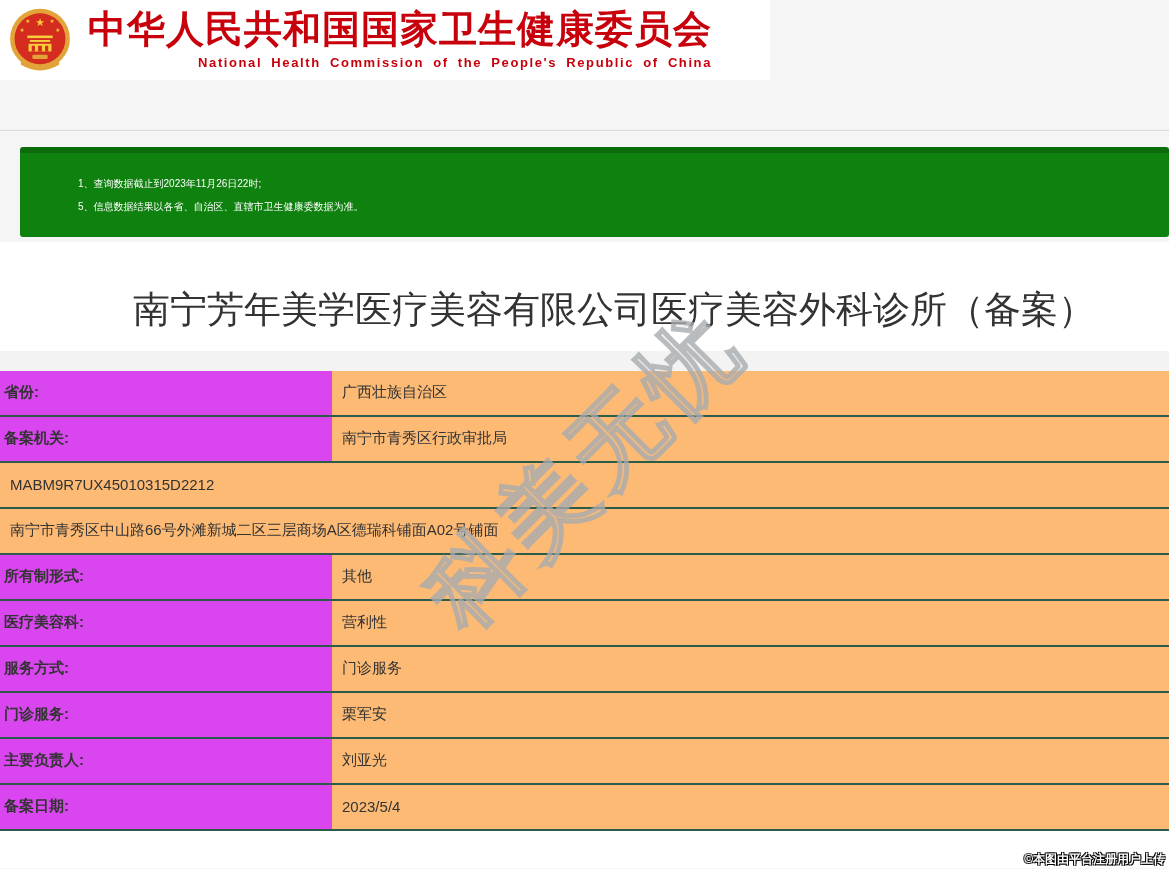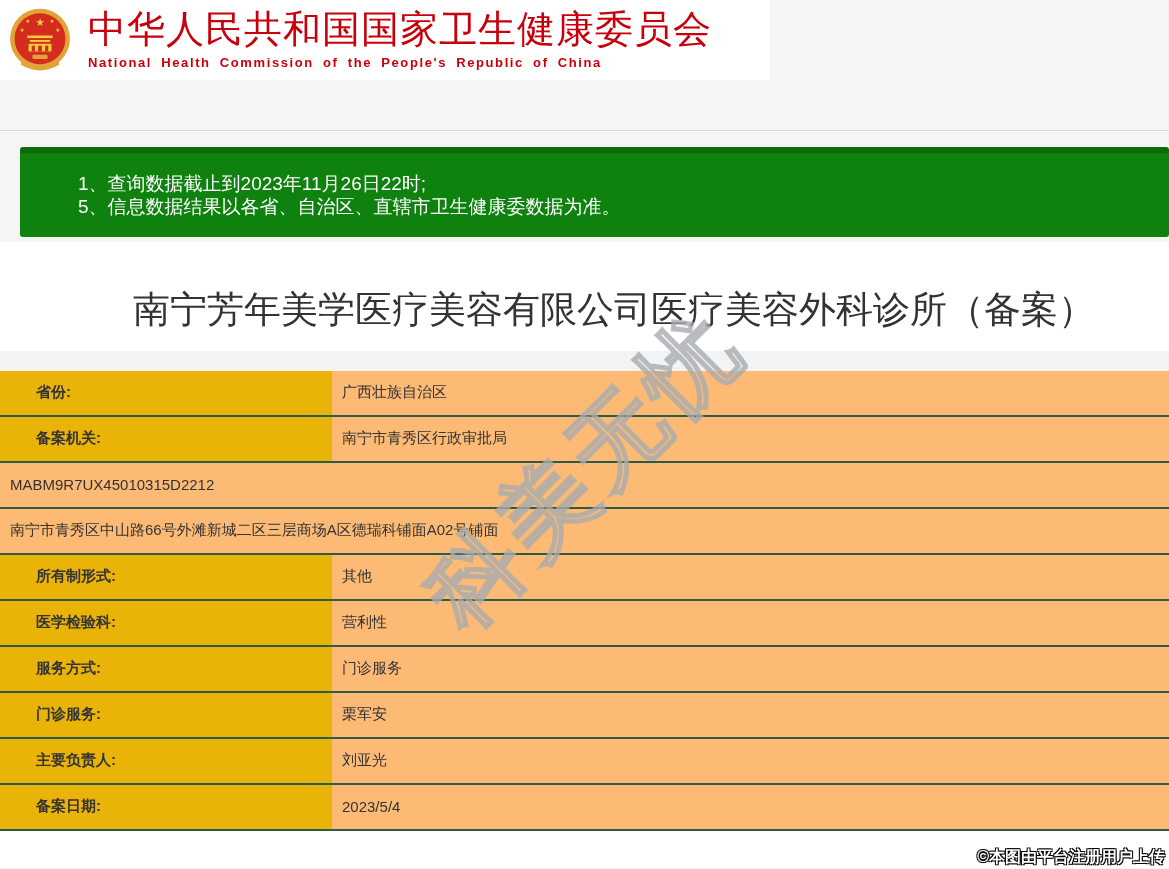--- a/index.html
+++ b/index.html
@@ -8,73 +8,73 @@
     font-family:"Liberation Sans","DejaVu Sans",sans-serif;
     background:#f4f5f4; overflow:hidden; position:relative;
   }
   .page { width:1169px; height:869px; position:relative; overflow:hidden; background:#f4f5f4; }
 
   
   .header-band { height:80px; background:#f4f5f4; }
   .header-card { width:770px; height:80px; background:#ffffff; display:flex; align-items:center; }
   .emblem { width:64px; height:70px; margin-left:8px; flex:0 0 auto; }
   .header-titles { margin-left:16px; }
-  .header-title-cn { font-size:38px; font-weight:normal; color:#c7000b; letter-spacing:1px; line-height:1.05; white-space:nowrap; }
-  .header-title-en { font-size:13px; font-weight:bold; color:#c7000b; letter-spacing:1.6px; word-spacing:4px; margin-top:5px; white-space:nowrap; }
+  .header-title-cn { font-size:38px; font-weight:bold; color:#c7000b; letter-spacing:1px; line-height:1.05; white-space:nowrap; }
+  .header-title-en { font-size:13px; font-weight:bold; color:#c7000b; letter-spacing:1.6px; word-spacing:4px; margin-top:5px; white-space:nowrap;text-align:right; }
 
   
   .gray-gap { height:50px; background:#f4f5f4; }
   .rule { height:2px; border-top:1px solid #d8d8d8; border-bottom:1px solid #fbfbfb; background:transparent; }
   .pre-notice-gap { height:15px; background:#f4f5f4; }
 
   
   .notice {
     margin-left:20px; width:1149px; height:90px;
     background:#0e810e; border-top:6px solid #0b6c0b; border-radius:3px;
     display:flex; flex-direction:column; justify-content:center;
-    padding-left:58px; color:#ffffff; font-size:19px; line-height:23px;
+    padding-left:58px; color:#ffffff; font-size:10px; line-height:23px;
   }
   .notice-line { white-space:nowrap; }
 
   
   .content { background:#ffffff; min-height:626px; }
   .spacer-above-title { height:5px; background:#f4f5f4; }
   .record-title {
     padding:47px 0 0 133px; font-size:37px; color:#333333; font-weight:400;
     white-space:nowrap; line-height:1.15;
   }
   .table-top-band { height:20px; background:#f2f3f2; margin-top:19px; }
 
   
   .record-table { width:100%; }
   .record-row { display:flex; height:46px; border-bottom:2px solid #2a5c49; }
   .record-label {
-    width:332px; flex:0 0 332px; background:#eab308;
-    display:flex; align-items:center; padding-left:36px;
+    width:332px; flex:0 0 332px; background:#d946ef;
+    display:flex; align-items:center; padding-left:4px;
     font-size:15px; font-weight:bold; color:#333333;
   }
   .record-value {
     flex:1; background:#fdba74; display:flex; align-items:center;
     padding-left:10px; font-size:15px; color:#333333; white-space:nowrap; overflow:hidden;
   }
 
   
   .watermark {
     position:absolute; left:408px; top:328px; width:354px; height:284px;
     display:flex; align-items:center; justify-content:center;
     transform:rotate(-45deg); pointer-events:none; z-index:5;
     font-size:92px; letter-spacing:8px; white-space:nowrap; font-weight:bold;
     color:rgba(190,193,196,0.18);
     -webkit-text-stroke:2px rgba(165,169,173,0.75);
   }
 
   
   .credit {
     position:absolute; right:4px; bottom:1px; z-index:6;
-    font-size:16px; font-weight:bold; color:#ffffff; letter-spacing:0;
+    font-size:12px; font-weight:bold; color:#ffffff; letter-spacing:0;
     text-shadow:-1px -1px 0 #000, 1px -1px 0 #000, -1px 1px 0 #000, 1px 1px 0 #000;
   }
 </style>
 </head>
 <body>
 
 <div class="page">
 
   <div class="header-band">
     <div class="header-card">
@@ -135,21 +135,21 @@
     <div class="record-value">南宁市青秀区中山路66号外滩新城二区三层商场A区德瑞科铺面A02号铺面</div>
   </div>
 
 
   <div class="record-row">
     <div class="record-label">所有制形式:</div>
     <div class="record-value">其他</div>
   </div>
 
   <div class="record-row">
-    <div class="record-label">医学检验科:</div>
+    <div class="record-label">医疗美容科:</div>
     <div class="record-value">营利性</div>
   </div>
 
   <div class="record-row">
     <div class="record-label">服务方式:</div>
     <div class="record-value">门诊服务</div>
   </div>
 
   <div class="record-row">
     <div class="record-label">门诊服务:</div>

